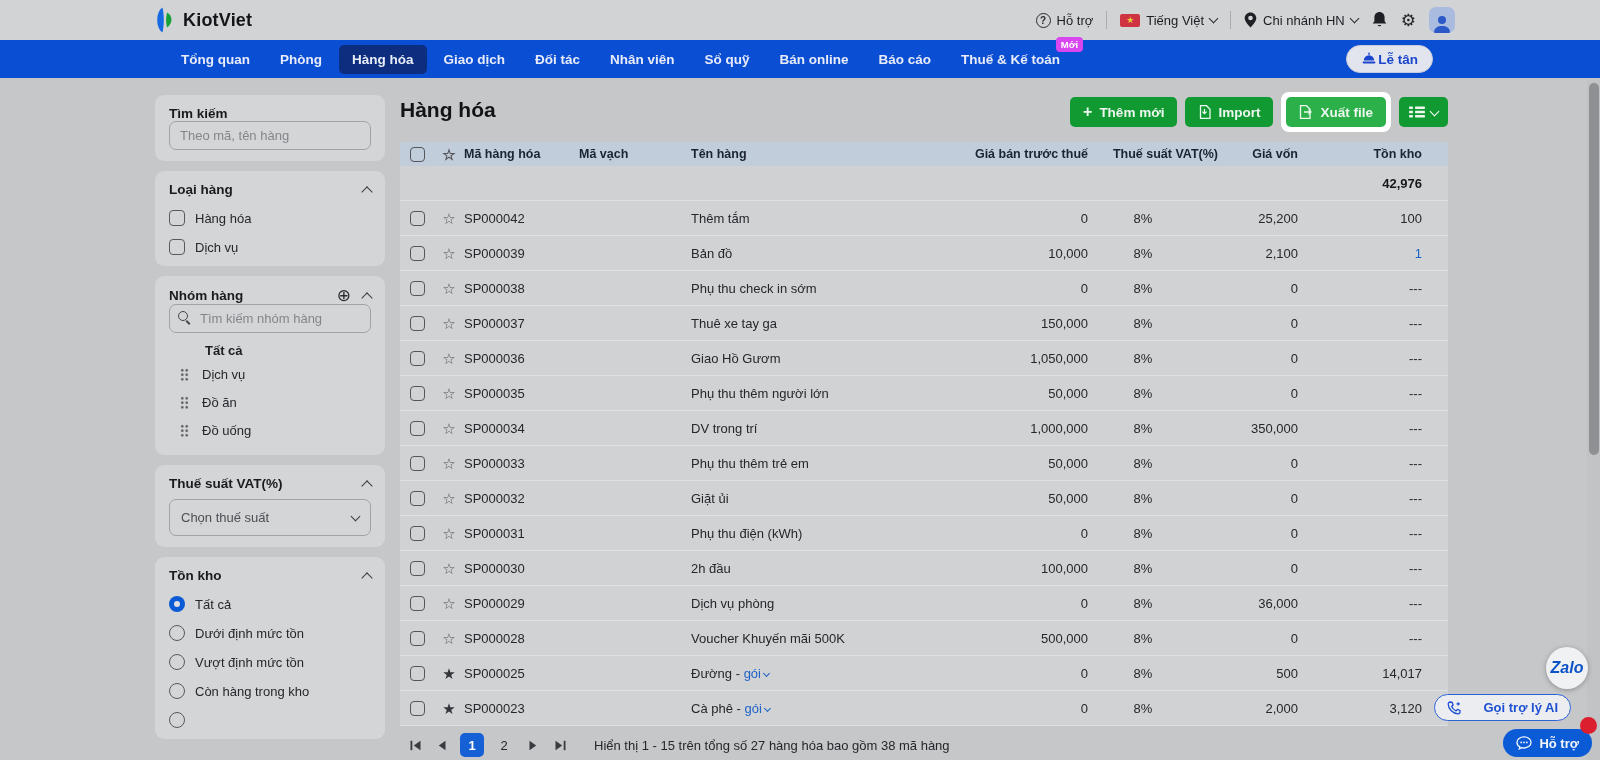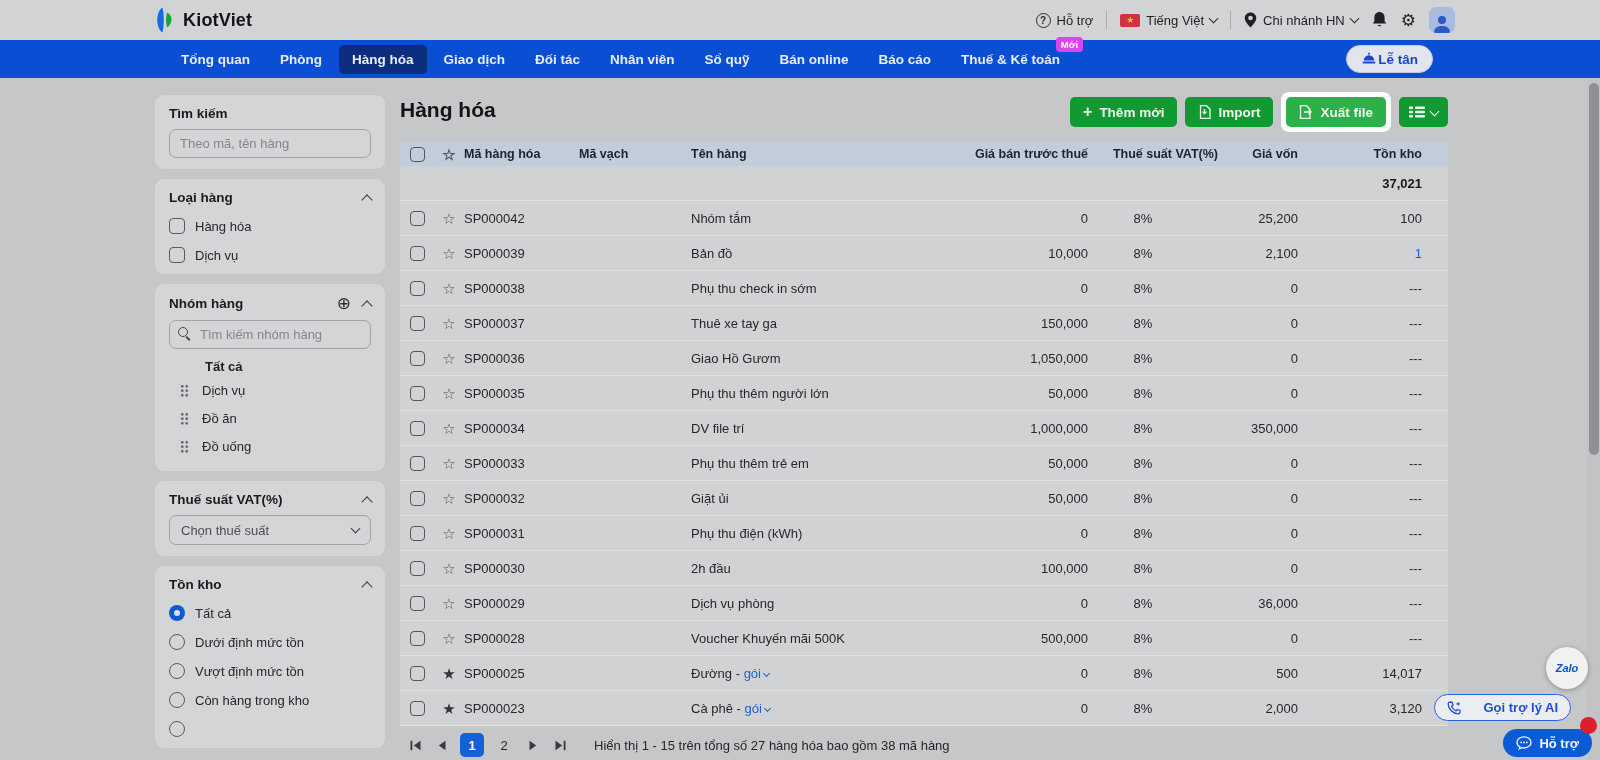--- a/index.html
+++ b/index.html
@@ -31,37 +31,37 @@
   
   .page { position:absolute; top:78px; left:0; width:1600px; height:682px; overflow:hidden; }
 
   
   .sidebar { position:absolute; left:155px; top:17px; width:230px; display:flex; flex-direction:column; gap:10px; }
   .card { background:#d4d5d7; border-radius:9px; padding:11px 14px; }
   .card-head { display:flex; align-items:center; }
   .card-title { font-size:13.5px; font-weight:bold; color:#1a1b1f; flex:1; }
   .head-chev { width:8px; height:8px; border-right:1.8px solid #3a3b40; border-bottom:1.8px solid #3a3b40; transform:rotate(-135deg); margin-top:4px; cursor:pointer; }
   .plus-circle { font-size:17px; color:#2b2c30; line-height:1; margin-right:12px; cursor:pointer; }
-  .input-wrap { position:relative; margin-top:8px; }
+  .input-wrap { position:relative; }
   .sb-input { width:100%; height:29px; border:1px solid #a2a3a7; border-radius:7px; background:transparent; padding:0 10px; font-size:13px; color:#3a3b40; font-family:inherit; outline:none; }
   .sb-input::placeholder { color:#85868c; }
   .sb-input.with-icon { padding-left:30px; }
   .mag { position:absolute; left:9px; top:7px; width:10px; height:10px; border:1.6px solid #44454a; border-radius:50%; }
   .mag::after { content:""; position:absolute; left:8px; top:8px; width:1.8px; height:5px; background:#44454a; transform:rotate(-45deg); }
   .check-row { display:flex; align-items:center; gap:10px; margin-top:13px; font-size:13px; color:#26272c; cursor:pointer; }
   .cbox { width:16px; height:16px; border:1.6px solid #595a5f; border-radius:4px; flex:none; }
   .radio-row { display:flex; align-items:center; gap:10px; margin-top:13px; font-size:13px; color:#26272c; cursor:pointer; }
   .radio { width:16px; height:16px; border:1.6px solid #595a5f; border-radius:50%; flex:none; position:relative; }
   .radio.sel { border:none; background:#0b5bd7; }
   .radio.sel::after { content:""; position:absolute; inset:5px; background:#dfe0e2; border-radius:50%; }
   .group-list { margin-top:10px; }
   .group-all { font-size:13px; font-weight:bold; color:#1d1e22; margin:8px 0 2px 36px; cursor:pointer; }
   .group-item { display:flex; align-items:center; gap:13px; padding:7px 0 6px 11px; font-size:13px; color:#26272c; cursor:pointer; }
   .drag-dots { width:9px; height:13.5px; flex:none; background-image:radial-gradient(circle, #5c5d62 1.1px, transparent 1.4px); background-size:4.5px 4.5px; }
-  .select-box { margin-top:8px; height:30px; border:1px solid #a2a3a7; border-radius:7px; display:flex; align-items:center; justify-content:space-between; padding:0 11px; font-size:13px; color:#4d4e54; cursor:pointer;gap:18px; }
+  .select-box { margin-top:8px; height:37px; border:1px solid #a2a3a7; border-radius:7px; display:flex; align-items:center; justify-content:space-between; padding:0 11px; font-size:13px; color:#4d4e54; cursor:pointer;gap:18px; }
   .select-box .chev { border-color:#3a3b40; }
 
   
   .main { position:absolute; left:400px; top:0; width:1048px; }
   .main-header { display:flex; align-items:flex-start; justify-content:space-between; margin-top:14px; height:48px; }
   .page-title { font-size:21px; font-weight:bold; color:#121317; padding-top:6px; }
   .actions { display:flex; align-items:center; gap:8px; }
   .btn-green { height:30px; background:#119a32; color:#eef7ef; border:none; border-radius:5px; display:flex; align-items:center; gap:7px; padding:0 13px; font-size:13.5px; font-weight:bold; cursor:pointer; font-family:inherit; }
   .plus-glyph { font-size:16px; font-weight:bold; line-height:1; }
   .spotlight { background:#ffffff; border-radius:8px; padding:5px; }
@@ -92,21 +92,21 @@
   .pg-num { min-width:22px; height:24px; display:flex; align-items:center; justify-content:center; font-size:13px; color:#26272c; cursor:pointer; border-radius:5px; }
   .pg-num.active { background:#1560d4; color:#fff; font-weight:bold; width:24px; }
   .pg-info { font-size:13px; color:#26272c; margin-left:16px; }
 
   
   .scrollbar { position:absolute; right:0; top:80px; width:13px; height:680px; background:#c2c3c5; }
   .scroll-thumb { position:absolute; right:1.5px; top:3px; width:10px; height:372px; background:#8f9094; border-radius:5px; cursor:pointer; }
 
   
   .zalo-btn { position:absolute; right:12px; bottom:71px; width:42px; height:42px; border-radius:50%; background:#f0f1f3; box-shadow:0 1px 5px rgba(0,0,0,.3); display:flex; align-items:center; justify-content:center; cursor:pointer; }
-  .zalo-text { color:#0b52c7; font-weight:bold; font-size:11px; font-style:italic;text-align:right; }
+  .zalo-text { color:#0b52c7; font-weight:bold; font-size:16px; font-style:italic;text-align:right; }
   .ai-btn { position:absolute; right:29px; bottom:39px; height:27px; border:1.5px solid #2b62d9; border-radius:15px; background:#ecedf1; color:#1c50d2; display:flex; align-items:center; gap:22px; padding:0 12px; font-size:13px; font-weight:bold; cursor:pointer; }
   .support-btn { position:absolute; right:8px; bottom:3px; height:28px; background:#0b5bd7; border-radius:15px; color:#f2f5fc; display:flex; align-items:center; gap:7px; padding:0 13px; font-size:13px; font-weight:bold; cursor:pointer; }
   .support-dot { position:absolute; right:3px; bottom:26px; width:17px; height:17px; border-radius:50%; background:#dc1f2e; }
 </style>
 </head>
 <body>
 
 <div class="topbar">
   <div class="brand">
     <span style="display:flex;">
@@ -369,32 +369,32 @@
       </div>
       <div class="grid-cols tsummary">
         <span></span>
           <span></span>
           <span></span>
           <span></span>
           <span></span>
         <span class="num"></span>
           <span class="c-vat"></span>
           <span class="num"></span>
-        <span class="c-stock">37,021</span>
+        <span class="c-stock">42,976</span>
       </div>
       <div id="table-body">
           <div class="grid-cols trow">
     <span class="c-check">
               <span class="row-cbox"></span>
             </span>
     <span class="c-star">☆</span>
     <span class="c-code">SP000042</span>
     <span class="c-barcode"></span>
     <span class="c-name">
-      <span class="name-text">Nhóm tắm</span>
+      <span class="name-text">Thêm tắm</span>
     </span>
     <span class="num c-price">0</span>
     <span class="c-vat">8%</span>
     <span class="num c-cost">25,200</span>
     <span class="c-stock">100</span>
   </div>
           <div class="grid-cols trow">
     <span class="c-check">
               <span class="row-cbox"></span>
             </span>
@@ -470,21 +470,21 @@
     <span class="c-stock">---</span>
   </div>
           <div class="grid-cols trow">
     <span class="c-check">
               <span class="row-cbox"></span>
             </span>
     <span class="c-star">☆</span>
     <span class="c-code">SP000034</span>
     <span class="c-barcode"></span>
     <span class="c-name">
-      <span class="name-text">DV file trí</span>
+      <span class="name-text">DV trong trí</span>
     </span>
     <span class="num c-price">1,000,000</span>
     <span class="c-vat">8%</span>
     <span class="num c-cost">350,000</span>
     <span class="c-stock">---</span>
   </div>
           <div class="grid-cols trow">
     <span class="c-check">
               <span class="row-cbox"></span>
             </span>

